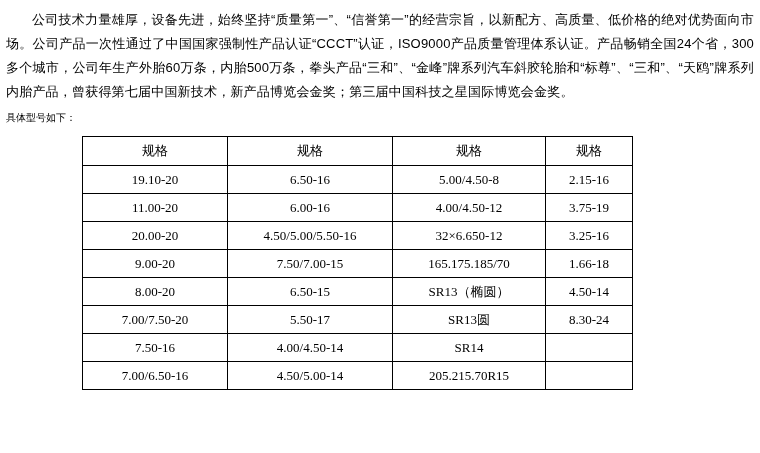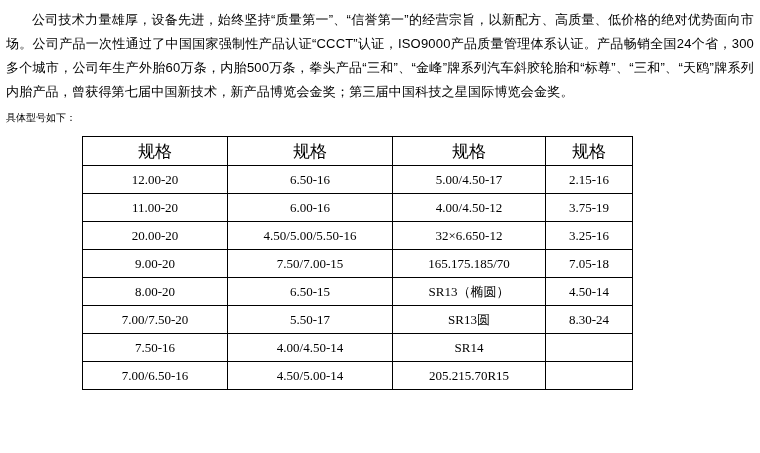--- a/index.html
+++ b/index.html
@@ -51,21 +51,21 @@
     height: 27px;
     text-align: center;
     vertical-align: middle;
     font-size: 13px;
     font-family: "Liberation Serif", "DejaVu Serif", serif;
     padding: 0 2px;
     white-space: nowrap;
   }
   table.spec tr.head td {
     font-family: Liberation Sans, sans-serif;
-    font-size: 17px;
+    font-size: 13px;
     height: 28px;
   }
   col.c1 { width: 145px; }
   col.c2 { width: 165px; }
   col.c3 { width: 153px; }
   col.c4 { width: 87px; }
 </style>
 </head>
 <body>
 
@@ -84,42 +84,42 @@
           <col class="c4">
       </colgroup>
       <tbody>
         <tr class="head">
           <td>规格</td>
           <td>规格</td>
           <td>规格</td>
           <td>规格</td>
         </tr>
         <tr>
-          <td>12.00-20</td>
+          <td>19.10-20</td>
           <td>6.50-16</td>
-          <td>5.00/4.50-17</td>
+          <td>5.00/4.50-8</td>
           <td>2.15-16</td>
         </tr>
         <tr>
           <td>11.00-20</td>
           <td>6.00-16</td>
           <td>4.00/4.50-12</td>
           <td>3.75-19</td>
         </tr>
         <tr>
           <td>20.00-20</td>
           <td>4.50/5.00/5.50-16</td>
           <td>32×6.650-12</td>
           <td>3.25-16</td>
         </tr>
         <tr>
           <td>9.00-20</td>
           <td>7.50/7.00-15</td>
           <td>165.175.185/70</td>
-          <td>7.05-18</td>
+          <td>1.66-18</td>
         </tr>
         <tr>
           <td>8.00-20</td>
           <td>6.50-15</td>
           <td>SR13（椭圆）</td>
           <td>4.50-14</td>
         </tr>
         <tr>
           <td>7.00/7.50-20</td>
           <td>5.50-17</td>

